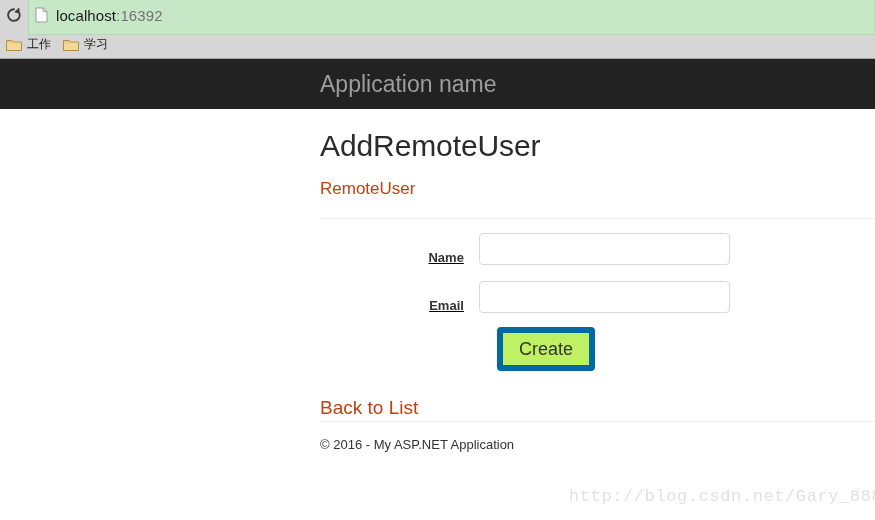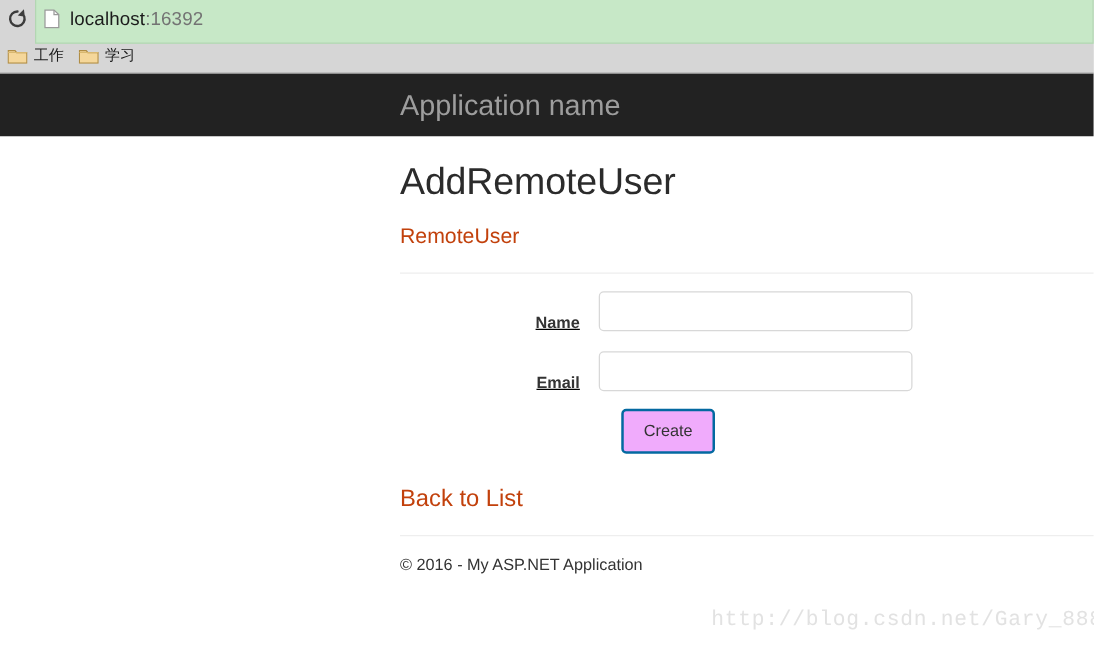--- a/index.html
+++ b/index.html
@@ -181,42 +181,42 @@
     display: flex;
     align-items: center;
     margin-top: -2px;
     margin-bottom: 18px;
   }
   .btn-offset {
     width: 177px;
     flex: 0 0 177px;
   }
   .btn-default {
-    font-size: 13px;
+    font-size: 18px;
     color: #333333;
-    background: #f0abfc;
-    border: 2px solid #0369a1;
+    background: #bef264;
+    border: 6px solid #0369a1;
     border-radius: 4px;
     padding: 7px 16px;
     line-height: 18px;
     cursor: pointer;
     font-family: "Liberation Sans", sans-serif;
   }
   .back-link {
     display: inline-block;
     font-size: 19px;
     color: #c2410c;
     text-decoration: none;
     margin-top: 8px;
     cursor: pointer;
   }
 
   
   .footer {
-    margin-top: 17px;
+    margin-top: 2px;
   }
   .footer-rule {
     border: 0;
     border-top: 1px solid #eeeeee;
     margin: 0;
     height: 0;
     width: 555px;
   }
   .footer-text {
     font-size: 13px;

